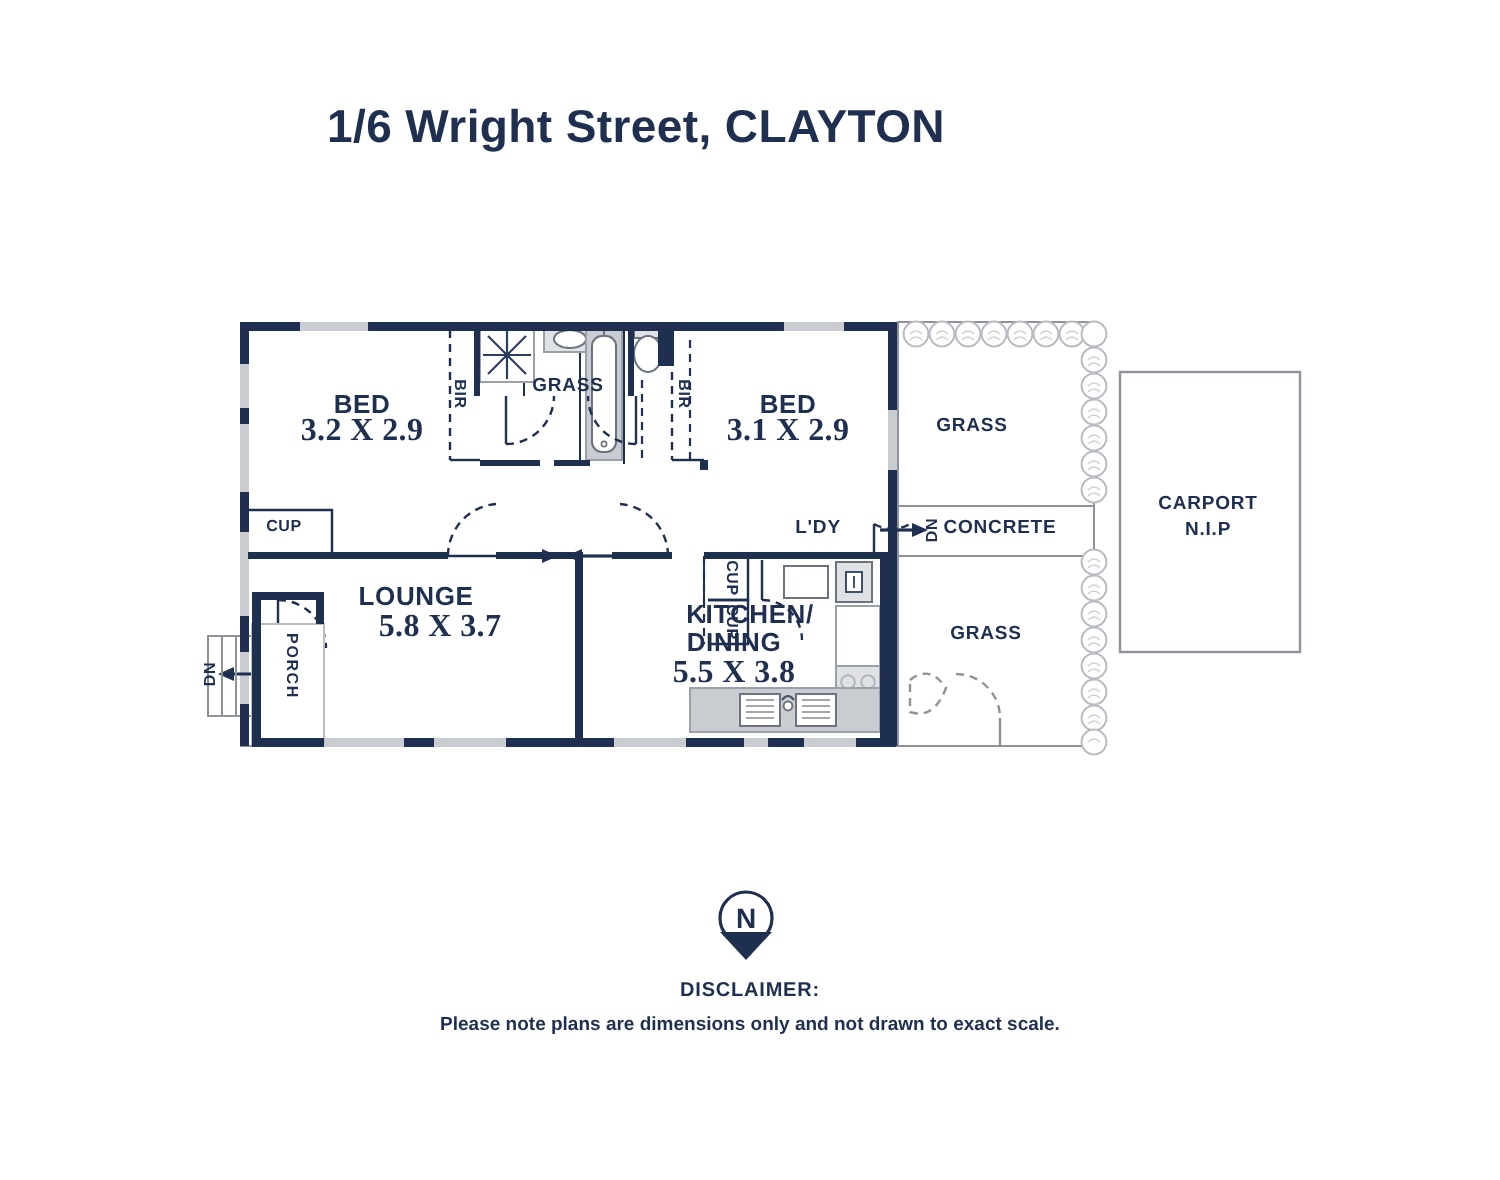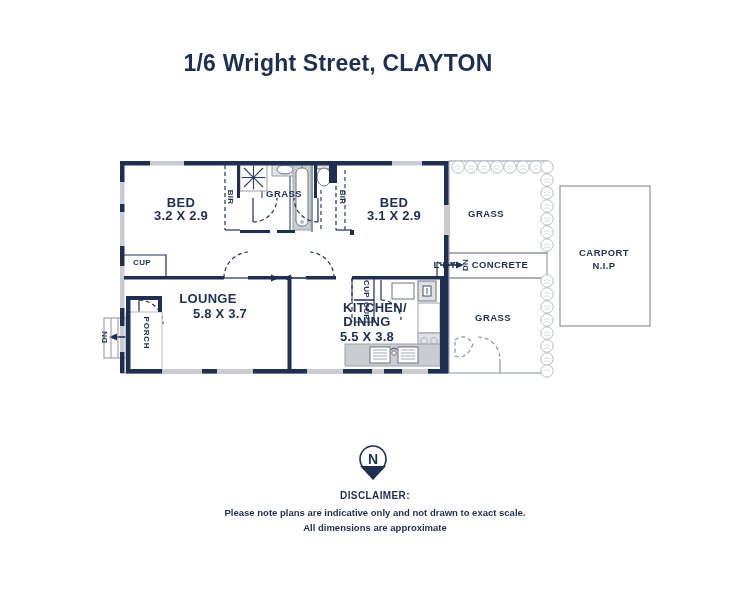--- a/index.html
+++ b/index.html
@@ -10,34 +10,33 @@
     color:#1f2f50;
     overflow:hidden;
     position:relative;
   }
   #page-title{
     position:absolute;left:0;top:50px;width:636px;
     text-align:center;
     font-size:23px;font-weight:bold;
     letter-spacing:.2px;
     color:#1f2f50;
-    padding-left:20px;
   }
   #plan{position:absolute;left:0;top:0;width:750px;height:590px;}
   .lbl{
     position:absolute;
     font-weight:bold;
     color:#1f2f50;
     white-space:nowrap;
     line-height:1.15;
     text-align:center;
     transform:translate(-50%,-50%);
   }
   .room-name{font-size:13px;letter-spacing:.3px;}
-  .room-dim{font-size:13px;letter-spacing:.2px;}
+  .room-dim{font-size:16px;letter-spacing:.2px;font-family:Liberation Serif, serif;}
   .small-lbl{font-size:8px;letter-spacing:.3px;}
   .mid-lbl{font-size:9.5px;letter-spacing:.4px;}
   .vert{writing-mode:vertical-rl;text-orientation:mixed;}
   .vert-up{writing-mode:vertical-rl;transform:translate(-50%,-50%) rotate(180deg);}
   #disclaimer{
     position:absolute;left:0;top:488px;width:750px;text-align:center;
     font-size:9.5px;font-weight:bold;color:#1f2f50;line-height:1.65;
   }
   #disclaimer .dtitle{font-size:10px;letter-spacing:.4px;}
 </style>
@@ -350,21 +349,21 @@
 <div class="lbl room-dim" style="left:394px;top:216px;">3.1 X 2.9</div>
 
 <div class="lbl room-name" style="left:208px;top:299px;">LOUNGE</div>
 <div class="lbl room-dim" style="left:208px;top:314px;padding-left:24px;">5.8 X 3.7</div>
 
 <div class="lbl room-name" style="left:367px;top:308px;padding-left:16px;">KITCHEN/</div>
 <div class="lbl room-name" style="left:367px;top:322px;">DINING</div>
 <div class="lbl room-dim" style="left:367px;top:337px;">5.5 X 3.8</div>
 
 <div class="lbl mid-lbl" style="left:284px;top:194px;">GRASS</div>
-<div class="lbl mid-lbl" style="left:409px;top:265px;margin-left:36px;">L'DY</div>
+<div class="lbl mid-lbl" style="left:409px;top:265px;">L'DY</div>
 <div class="lbl small-lbl vert" style="left:146px;top:333px;letter-spacing:.8px;">PORCH</div>
 
 <div class="lbl small-lbl vert" style="left:230px;top:197px;">BIR</div>
 <div class="lbl small-lbl vert" style="left:342px;top:197px;">BIR</div>
 
 <div class="lbl small-lbl" style="left:142px;top:263px;">CUP</div>
 <div class="lbl small-lbl vert" style="left:366px;top:289px;">CUP</div>
 <div class="lbl small-lbl vert" style="left:366px;top:311px;">CUP</div>
 
 <div class="lbl small-lbl vert-up" style="left:105px;top:337px;">DN</div>
@@ -374,15 +373,14 @@
 <div class="lbl mid-lbl" style="left:500px;top:265px;">CONCRETE</div>
 <div class="lbl mid-lbl" style="left:493px;top:318px;">GRASS</div>
 
 <div class="lbl mid-lbl" style="left:604px;top:253px;">CARPORT</div>
 <div class="lbl mid-lbl" style="left:604px;top:266px;">N.I.P</div>
 
 <div class="lbl" style="left:373px;top:459px;font-size:14px;font-weight:bold;">N</div>
 
 <div id="disclaimer">
   <div class="dtitle">DISCLAIMER:</div>
-  <div>Please note plans are indicative only and not drawn to exact scale.</div>
-  <div>All dimensions are approximate</div>
+  <div>Please note plans are dimensions only and not drawn to exact scale.</div>
 </div>
 
 </body></html>

